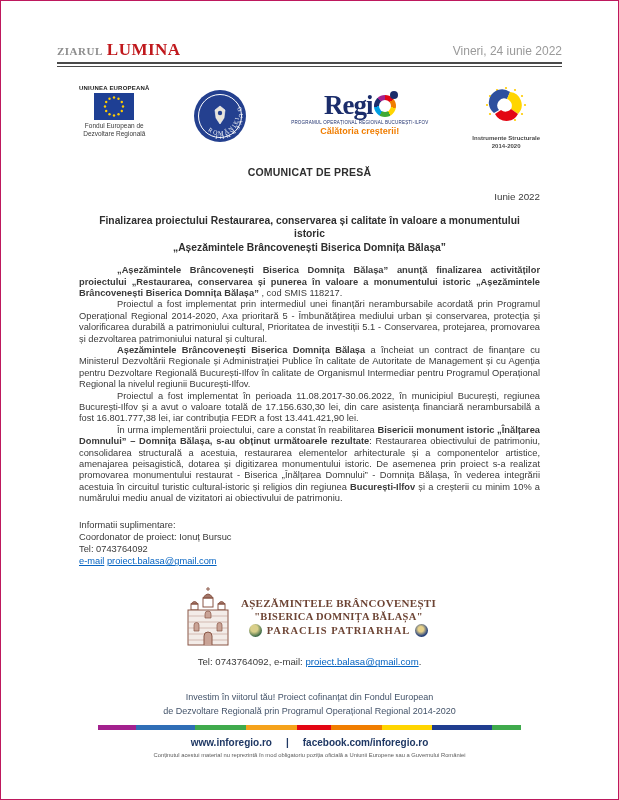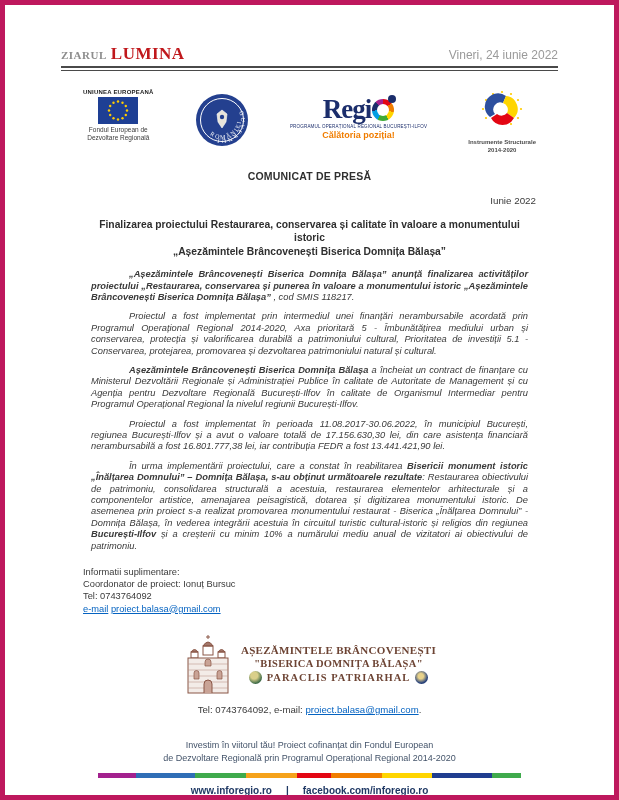--- a/index.html
+++ b/index.html
@@ -1,19 +1,19 @@
 <!DOCTYPE html>
 <html lang="ro"><head>
 <meta charset="utf-8">
 <style>
   html,body{margin:0;padding:0;background:#fff;}
   .page{
     width:619px;height:800px;margin:0 auto;background:#fff;position:relative;
     font-family:"Liberation Sans",sans-serif;color:#3a3a3a;overflow:hidden;
-    box-sizing:border-box;border:5px solid #be185d;
+    box-sizing:border-box;border:1px solid #be185d;
   }
   
   .header{margin:39px 56px 0 56px;}
   .header-row{display:flex;justify-content:space-between;align-items:flex-end;}
   .np-logo{font-family:"Liberation Serif",serif;white-space:nowrap;}
   .np-part1{font-size:11px;color:#8d8d8d;font-weight:bold;letter-spacing:.5px;}
   .np-part2{font-size:17px;color:#c0181c;font-weight:bold;letter-spacing:.5px;margin-left:4px;}
   .hdr-date{font-size:12px;color:#9a9a9a;padding-bottom:2px;}
   .header-rule{margin-top:2px;height:2px;border-top:2px solid #4a4a4a;border-bottom:1px solid #4a4a4a;}
   
@@ -29,21 +29,21 @@
   .regio-o::after{content:"";position:absolute;left:5px;top:5px;width:12px;height:12px;border-radius:50%;background:#fff;}
   .regio-dot{position:absolute;right:-2px;top:-4px;width:8px;height:8px;border-radius:50%;background:#1b2d6b;}
   .regio-sub{font-size:4.5px;color:#1b2d6b;letter-spacing:.2px;margin-top:1px;white-space:nowrap;}
   .regio-tag{font-size:9px;color:#f07d00;margin-top:1px;font-weight:bold;}
   .is-label{font-size:6px;font-weight:bold;color:#4a4a4a;margin-top:2px;line-height:1.3;}
   
   .heading{margin-top:15px;text-align:center;font-weight:bold;font-size:10.5px;color:#2f2f2f;letter-spacing:.2px;}
   .doc-date{margin:13px 78px 0 0;text-align:right;font-size:9.8px;color:#3a3a3a;}
   .doc-title{margin:12px 85px 0 85px;text-align:center;font-weight:bold;font-size:10.3px;line-height:1.3;color:#2f2f2f;}
   .bodytext{margin:11px 78px 0 78px;font-size:9.3px;line-height:11.4px;text-align:justify;color:#3a3a3a;}
-  .bodytext p{margin:8px;text-indent:38px;font-style:italic;}
+  .bodytext p{margin:0;text-indent:38px;}
   .bodytext .b{font-weight:bold;}
   .contact{margin:14px 78px 0 78px;font-size:9.3px;line-height:12.2px;color:#3a3a3a;}
   a.lnk{color:#0563c1;margin-top:7px;}
   
   .church-block{margin-top:18px;display:flex;justify-content:center;align-items:center;gap:8px;}
   .church-text{font-family:"Liberation Serif",serif;color:#6d4434;text-align:center;line-height:1.3;}
   .ct1{font-size:11px;font-weight:bold;letter-spacing:.3px;}
   .ct2{font-size:10.5px;font-weight:bold;letter-spacing:.3px;}
   .ct3{font-size:10.5px;font-weight:bold;letter-spacing:1px;display:flex;align-items:center;justify-content:center;gap:5px;}
   .emblem{width:13px;height:13px;border-radius:50%;display:inline-block;}
@@ -122,21 +122,21 @@
     </div>
 
     <div class="lg" style="margin-top:7px;">
       <div class="regio-row">
         <span class="regio-word">Regi</span>
         <span class="regio-o">
             <span class="regio-dot"></span>
           </span>
       </div>
       <div class="regio-sub">PROGRAMUL OPERAȚIONAL REGIONAL   BUCUREȘTI-ILFOV</div>
-      <div class="regio-tag">Călătoria poziția!</div>
+      <div class="regio-tag">Călătoria creșterii!</div>
     </div>
 
     <div class="lg">
       <svg width="52" height="48" viewBox="0 0 52 48">
         <g fill="#ffcc00">
           <circle cx="26" cy="3" r="1.1"></circle>
             <circle cx="35" cy="5" r="1.1"></circle>
             <circle cx="42" cy="11" r="1.1"></circle>
           <circle cx="45" cy="20" r="1.1"></circle>
             <circle cx="42" cy="29" r="1.1"></circle>

